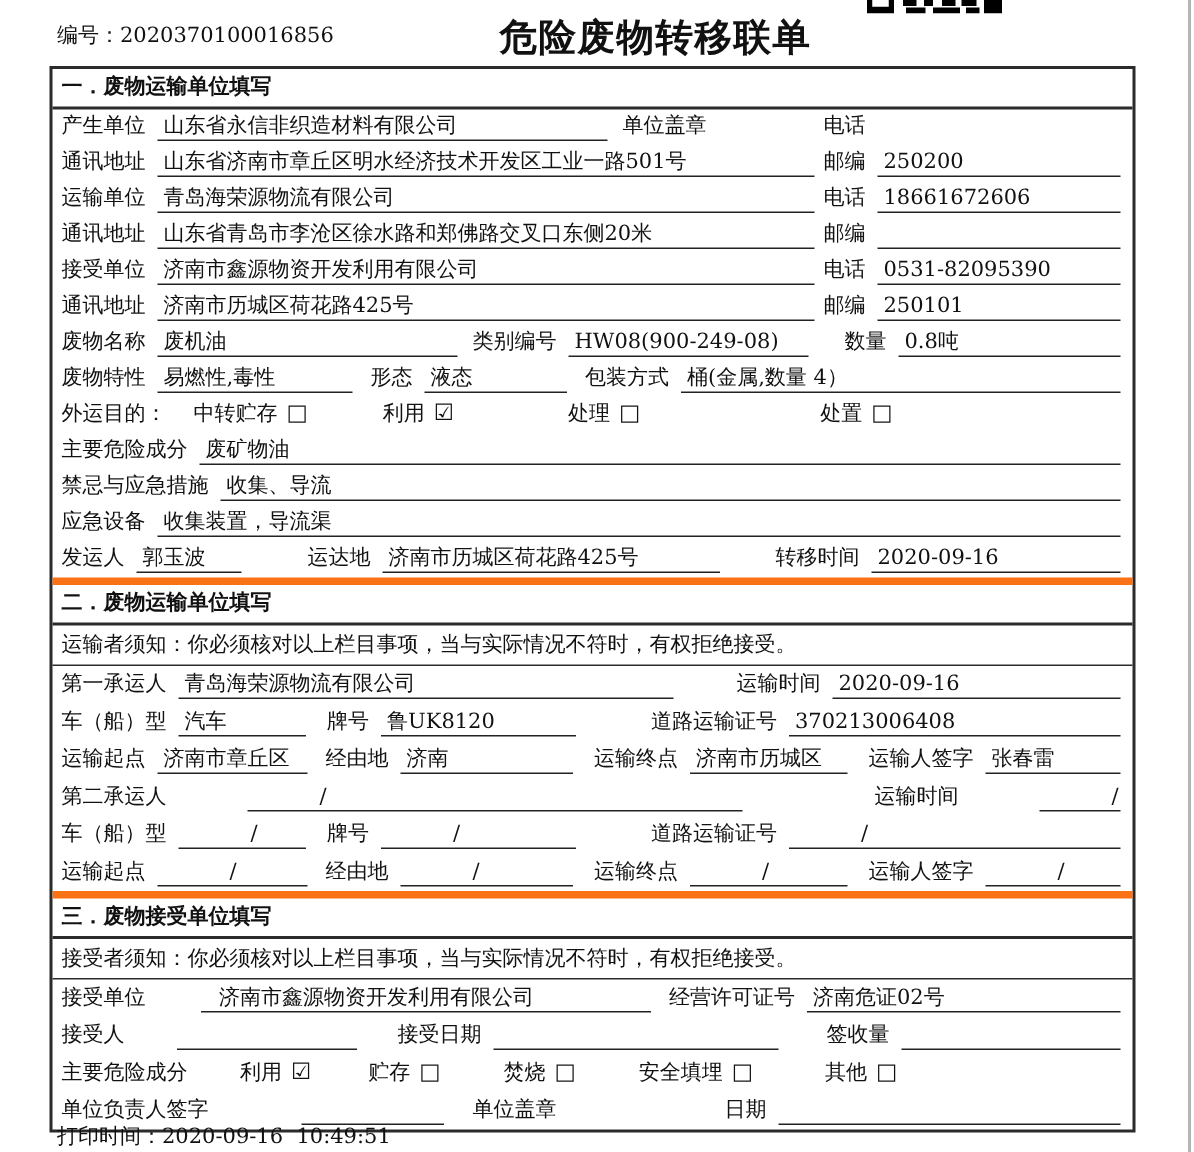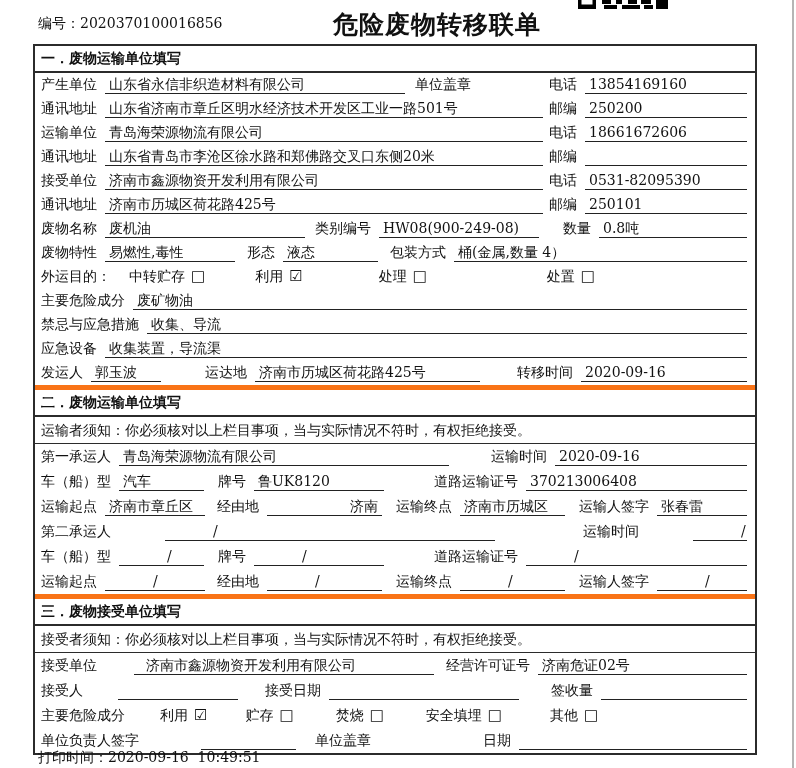--- a/index.html
+++ b/index.html
@@ -52,21 +52,20 @@
 </div>
 
 <div class="form">
     <div class="section">
       <div class="sec-header">一．废物运输单位填写</div>
       <div class="row" style="height: 24px;">
         <span class="lbl">产生单位</span>
         <span class="u" style="width: 300px; margin-left: 8px;">山东省永信非织造材料有限公司</span>
         <span class="lbl" style="margin-left: 8px;">单位盖章</span>
         <span class="lbl" style="margin-left: 78px;">电话</span>
-        <span class="u" style="flex: 1 1 auto; margin-left: 8px;">13854169160</span>
       </div>
       <div class="row" style="height: 24px;">
         <span class="lbl">通讯地址</span>
         <span class="u" style="width: 438px; margin-left: 8px;">山东省济南市章丘区明水经济技术开发区工业一路501号</span>
         <span class="lbl" style="margin-left: 4px;">邮编</span>
         <span class="u" style="flex: 1 1 auto; margin-left: 8px;">250200</span>
       </div>
       <div class="row" style="height: 24px;">
         <span class="lbl">运输单位</span>
         <span class="u" style="width: 438px; margin-left: 8px;">青岛海荣源物流有限公司</span>
@@ -149,21 +148,21 @@
         <span class="u" style="width: 85px; margin-left: 8px;">汽车</span>
         <span class="lbl" style="margin-left: 12px;">牌号</span>
         <span class="u" style="width: 130px; margin-left: 8px;">鲁UK8120</span>
         <span class="lbl" style="margin-left: 48px;">道路运输证号</span>
         <span class="u" style="flex: 1 1 auto; margin-left: 8px;">370213006408</span>
       </div>
       <div class="row" style="height: 25px;">
         <span class="lbl">运输起点</span>
         <span class="u" style="width: 100px; margin-left: 8px;">济南市章丘区</span>
         <span class="lbl" style="margin-left: 10px;">经由地</span>
-        <span class="u" style="width: 115px; margin-left: 8px; text-align: right;">济南</span>
+        <span class="u" style="width: 115px; margin-left: 8px;">济南</span>
         <span class="lbl" style="margin-left: 12px;">运输终点</span>
         <span class="u" style="width: 105px; margin-left: 8px;">济南市历城区</span>
         <span class="lbl" style="margin-left: 12px;">运输人签字</span>
         <span class="u" style="flex: 1 1 auto; margin-left: 8px;">张春雷</span>
       </div>
       <div class="row" style="height: 25px; gap: 46px;">
         <span class="lbl">第二承运人</span>
         <span class="u slash" style="width: 330px; margin-left: 8px;">/</span>
         <span class="lbl" style="margin-left: 40px;">运输时间</span>
         <span class="u slash" style="flex: 1 1 auto; margin-left: 8px;">/</span>

